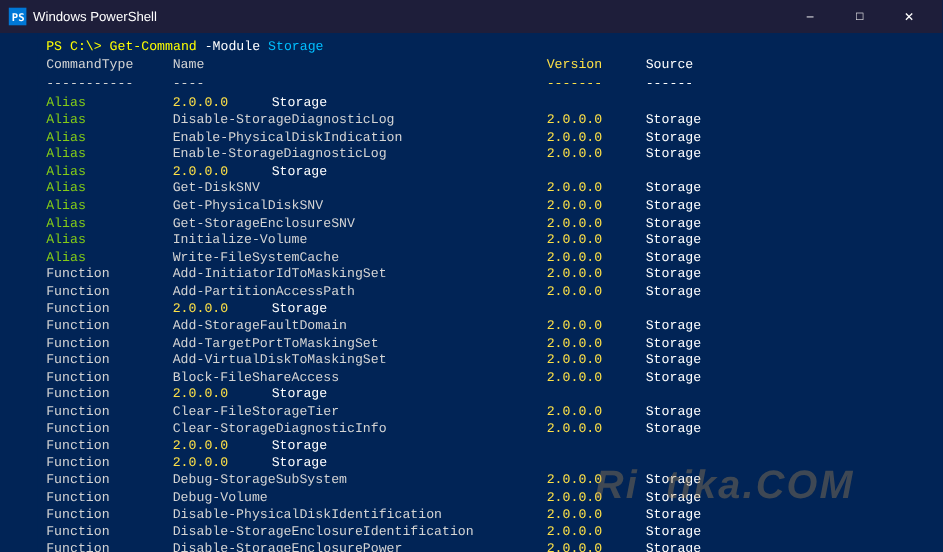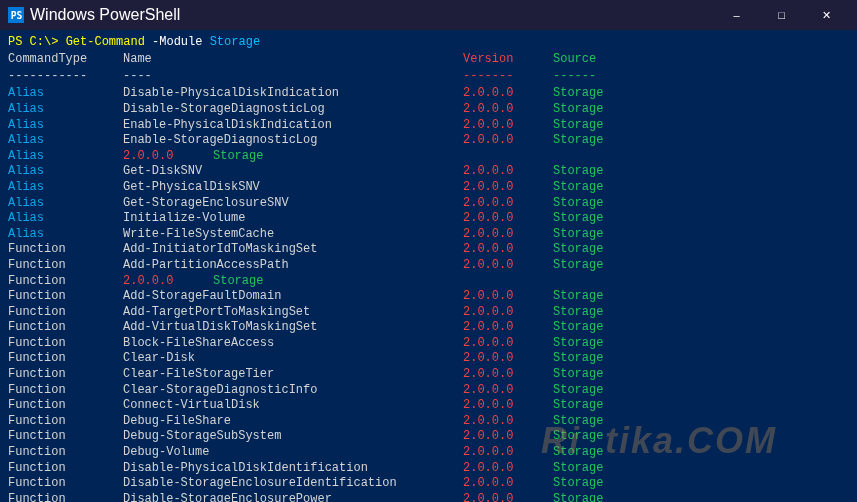--- a/index.html
+++ b/index.html
@@ -36,21 +36,21 @@
       display: flex;
       align-items: center;
       justify-content: center;
     }
     .title-bar-icon svg {
       width: 14px;
       height: 14px;
     }
     .title-bar-title {
       font-family: 'Segoe UI', Arial, sans-serif;
-      font-size: 16px;
+      font-size: 12px;
       color: #ffffff;
     }
     .title-bar-controls {
       display: flex;
       gap: 0;
     }
     .title-btn {
       width: 45px;
       height: 30px;
       display: flex;
@@ -99,43 +99,44 @@
       color: #d4d4d4;
     }
     .col-name {
       width: 340px;
       flex-shrink: 0;
       color: #d4d4d4;
     }
     .col-version {
       width: 90px;
       flex-shrink: 0;
-      color: #ef4444;
+      color: #fde047;
     }
     .col-source {
-      color: #22c55e;
-    }
-    .alias { color: #0ea5e9; }
+      color: #ffffff;
+    }
+    .alias { color: #84cc16; }
     .func { color: #d4d4d4; }
     .watermark {
       position: absolute;
       bottom: 40px;
       right: 80px;
       color: rgba(180,140,80,0.35);
       font-family: Arial, sans-serif;
       font-size: 36px;
       font-style: italic;
       font-weight: bold;
       pointer-events: none;
       letter-spacing: 2px;
     }
     .terminal-wrapper {
       position: relative;
       flex: 1;
       overflow: hidden;
+      margin-left: 34px;
     }
   </style>
 </head>
 <body>
 
 <div class="title-bar">
   <div class="title-bar-left">
     <div class="title-bar-icon">
       <svg viewBox="0 0 16 16" fill="none">
         <rect width="16" height="16" fill="#0078d7"></rect>
@@ -174,21 +175,20 @@
     <div class="data-row separator-row">
       <span class="col-cmdtype">-----------</span>
       <span class="col-name">----</span>
       <span class="col-version">-------</span>
       <span class="col-source">------</span>
     </div>
 
     <div id="data-rows">
         <div class="data-row">
     <span class="col-cmdtype alias">Alias</span>
-    <span class="col-name">Disable-PhysicalDiskIndication</span>
     <span class="col-version">2.0.0.0</span>
     <span class="col-source">Storage</span>
   </div>
         <div class="data-row">
     <span class="col-cmdtype alias">Alias</span>
     <span class="col-name">Disable-StorageDiagnosticLog</span>
     <span class="col-version">2.0.0.0</span>
     <span class="col-source">Storage</span>
   </div>
         <div class="data-row">
@@ -274,45 +274,42 @@
     <span class="col-source">Storage</span>
   </div>
         <div class="data-row">
     <span class="col-cmdtype func">Function</span>
     <span class="col-name">Block-FileShareAccess</span>
     <span class="col-version">2.0.0.0</span>
     <span class="col-source">Storage</span>
   </div>
         <div class="data-row">
     <span class="col-cmdtype func">Function</span>
-    <span class="col-name">Clear-Disk</span>
     <span class="col-version">2.0.0.0</span>
     <span class="col-source">Storage</span>
   </div>
         <div class="data-row">
     <span class="col-cmdtype func">Function</span>
     <span class="col-name">Clear-FileStorageTier</span>
     <span class="col-version">2.0.0.0</span>
     <span class="col-source">Storage</span>
   </div>
         <div class="data-row">
     <span class="col-cmdtype func">Function</span>
     <span class="col-name">Clear-StorageDiagnosticInfo</span>
     <span class="col-version">2.0.0.0</span>
     <span class="col-source">Storage</span>
   </div>
         <div class="data-row">
     <span class="col-cmdtype func">Function</span>
-    <span class="col-name">Connect-VirtualDisk</span>
-    <span class="col-version">2.0.0.0</span>
-    <span class="col-source">Storage</span>
-  </div>
-        <div class="data-row">
-    <span class="col-cmdtype func">Function</span>
-    <span class="col-name">Debug-FileShare</span>
+    <span class="col-version">2.0.0.0</span>
+    <span class="col-source">Storage</span>
+  </div>
+        <div class="data-row">
+    <span class="col-cmdtype func">Function</span>
     <span class="col-version">2.0.0.0</span>
     <span class="col-source">Storage</span>
   </div>
         <div class="data-row">
     <span class="col-cmdtype func">Function</span>
     <span class="col-name">Debug-StorageSubSystem</span>
     <span class="col-version">2.0.0.0</span>
     <span class="col-source">Storage</span>
   </div>
         <div class="data-row">

